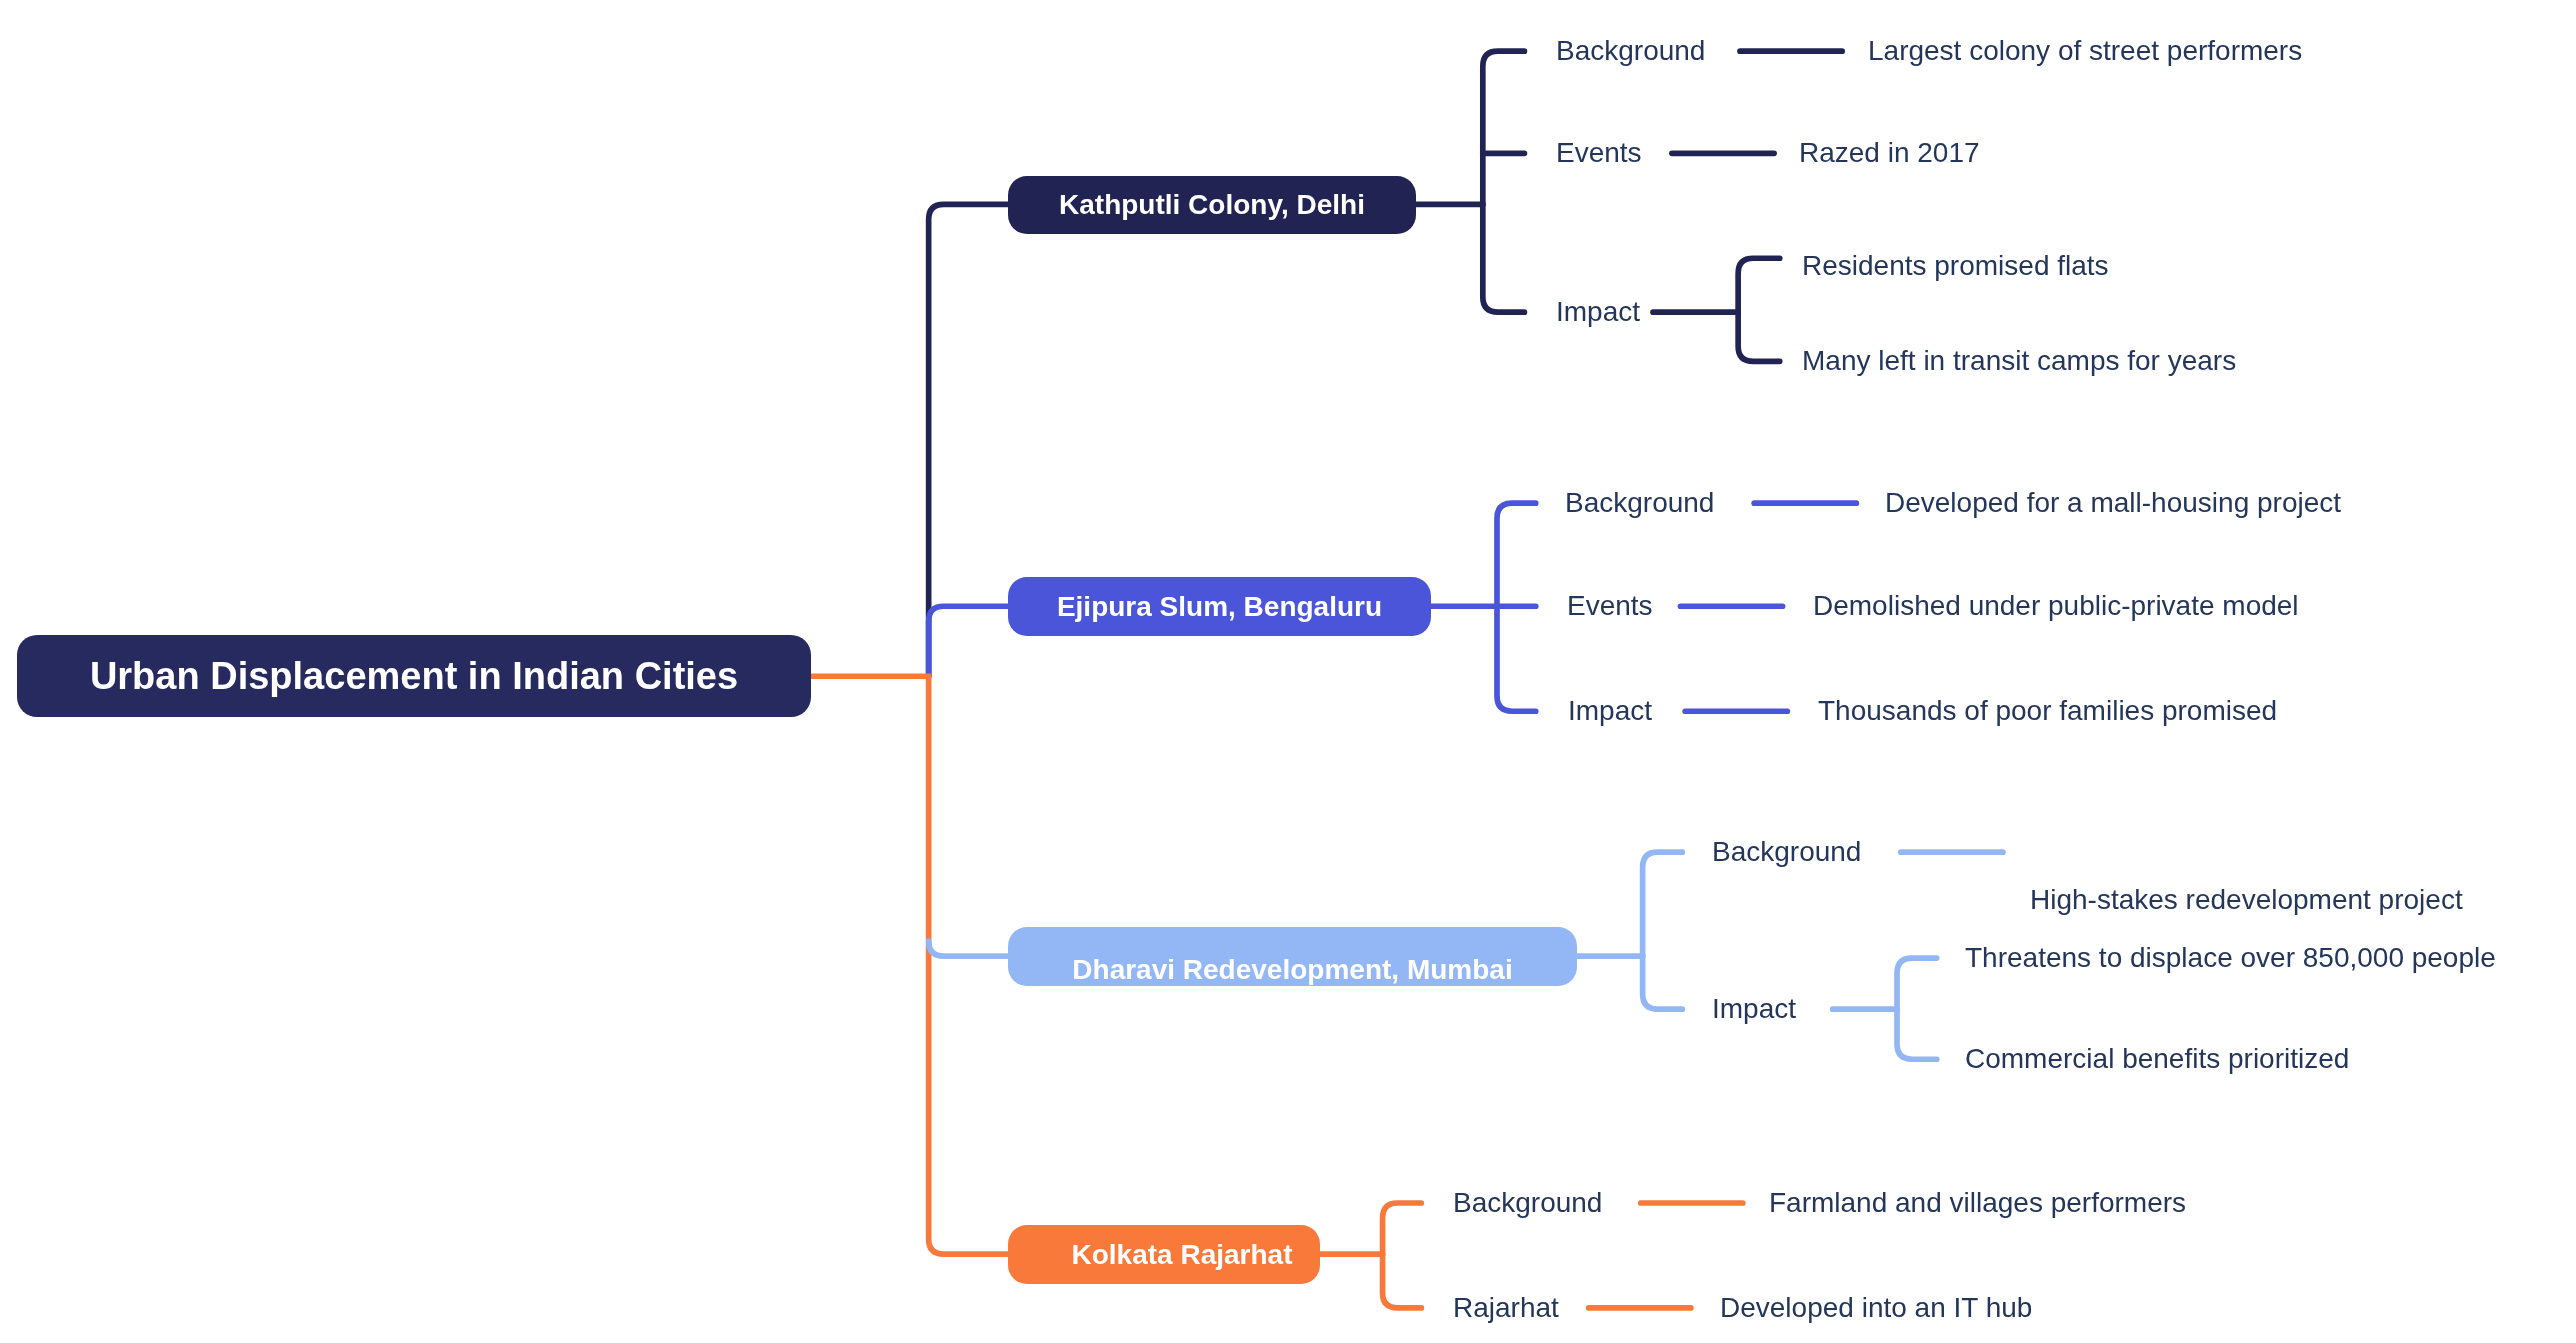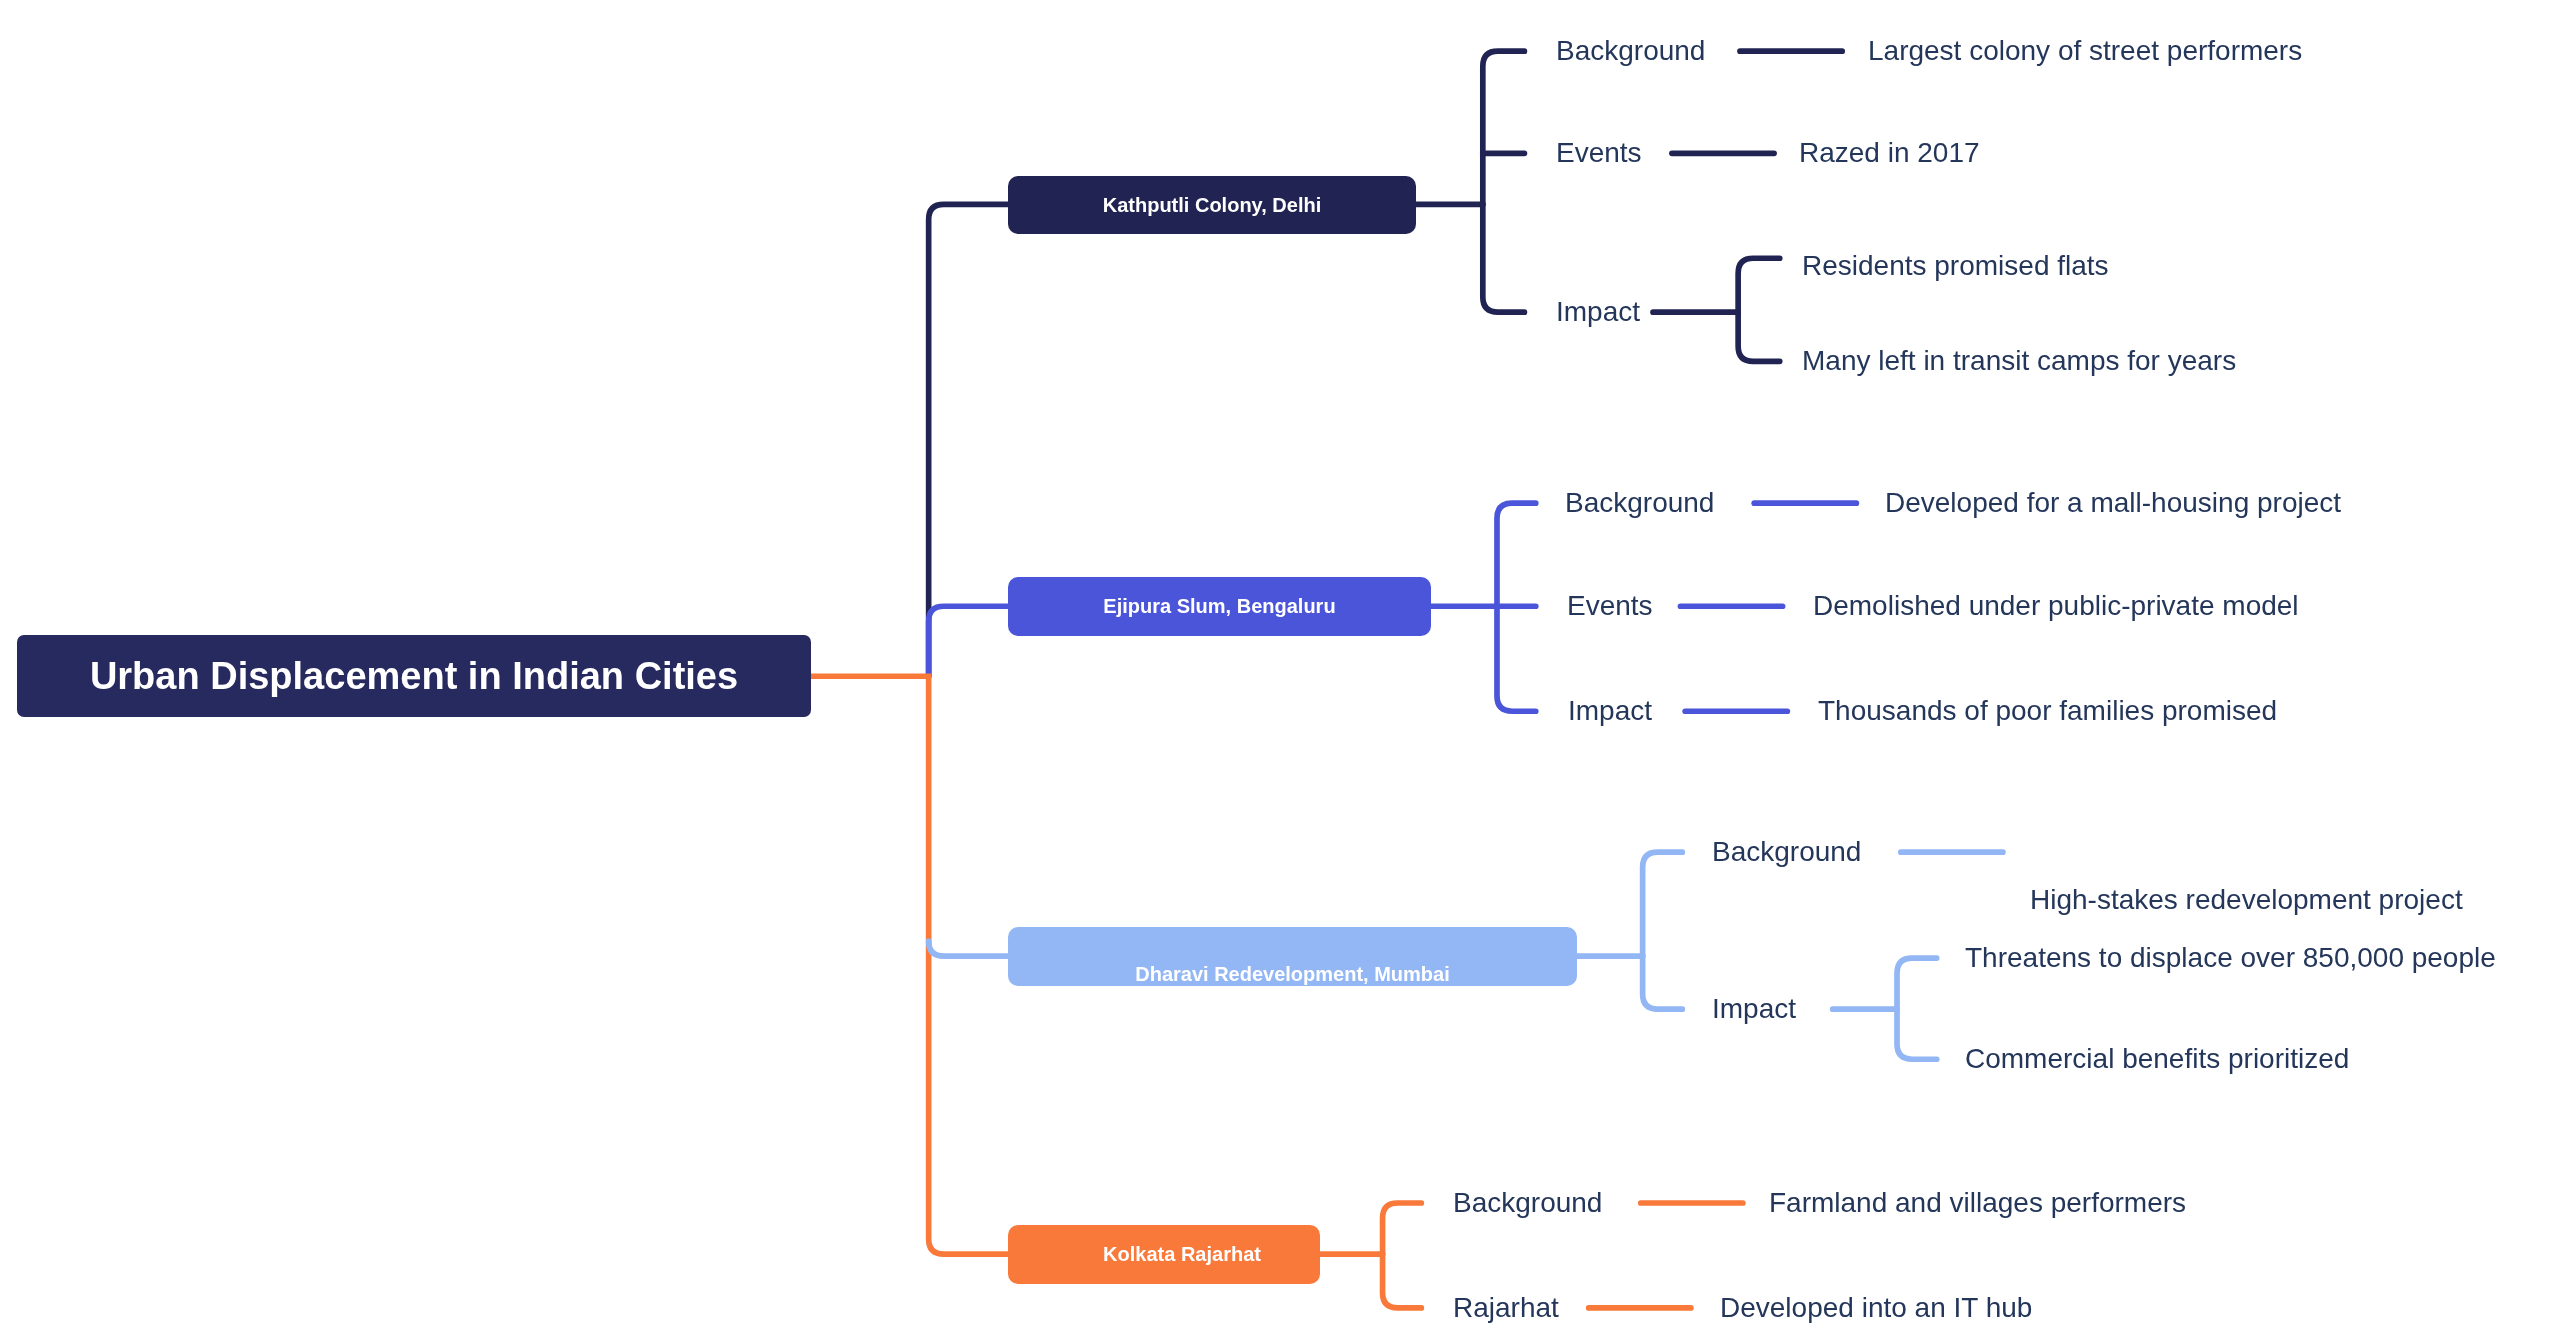--- a/index.html
+++ b/index.html
@@ -30,27 +30,27 @@
     white-space: nowrap;
     color: var(--node-text-color, #ffffff);
     font-weight: bold;
     box-sizing: border-box;
   }
   .root-node {
     left: 17px;
     top: 635px;
     width: 794px;
     height: 82px;
-    border-radius: 7px;
+    border-radius: 20px;
     font-size: 38px;
   }
   .branch-node {
     height: 59px;
-    border-radius: 10px;
-    font-size: 20px;
+    border-radius: 19px;
+    font-size: 28px;
   }
   .leaf {
     position: absolute;
     transform: translateY(-50%);
     white-space: nowrap;
     font-size: 28px;
     line-height: 1;
     color: var(--leaf-color, #24365a);
   }
 </style>

